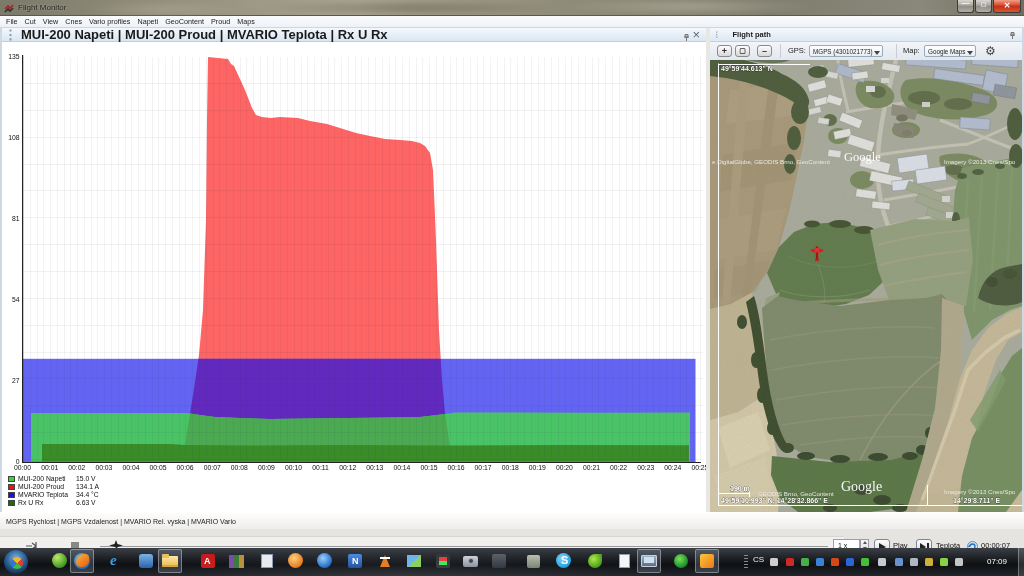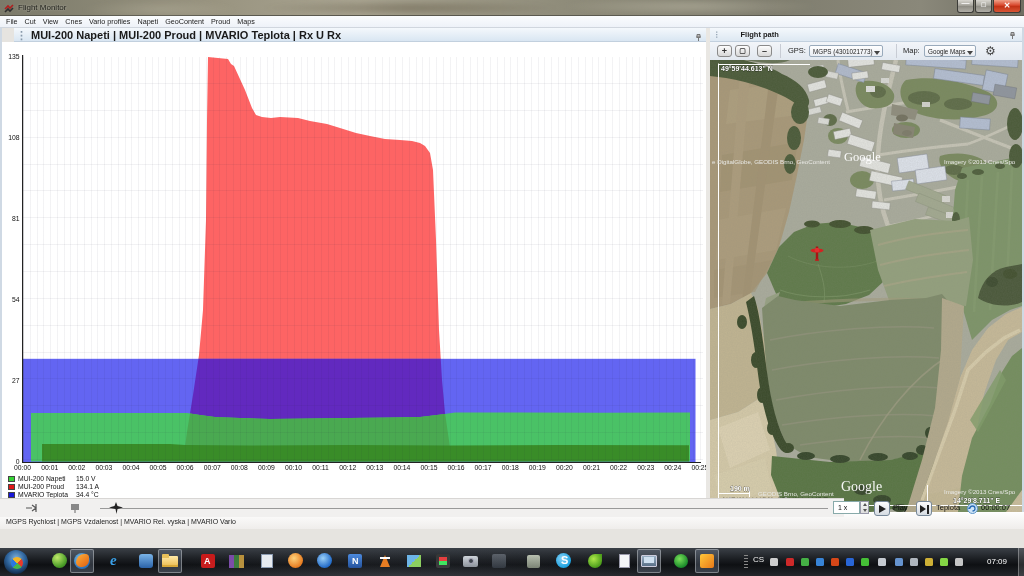--- a/index.html
+++ b/index.html
@@ -5,21 +5,21 @@
 #titlebar {position:absolute;left:0;top:0;width:1024px;height:16px;background:linear-gradient(90deg,#7b7a6a,#98937f 20%,#a9a491 35%,#8f8c7a 55%,#7f7d6e 75%,#8a887a 90%,#6f6e62);border-bottom:1px solid #5a594f}
 #tbicon {position:absolute;left:4px;top:3px;width:10px;height:10px}
 #tbtext {position:absolute;left:18px;top:3px;font-size:8px;color:#1a1a14;text-shadow:0 0 2px rgba(255,255,255,.5)}
 .wbtn {position:absolute;top:0;height:13px;border:1px solid #3c3c38;border-top:none;background:linear-gradient(#d8d6d0,#a8a69e 45%,#8e8c84 50%,#b0aea6);border-radius:0 0 3px 3px}
 #btnmin {left:957px;width:17px}
 #btnmax {left:975px;width:17px}
 #btncls {left:993px;width:28px;background:linear-gradient(#f0a088,#d8472c 45%,#c03014 50%,#d85535)}
 .wbg {position:absolute;color:#fff;font-size:8px;font-weight:bold;text-align:center;width:100%;top:1px}
 #menubar {position:absolute;left:0;top:16px;width:1024px;height:12px;background:linear-gradient(#fafcfe,#eef2f8);border-bottom:1px solid #d0d6de;font-size:7.2px;color:#1a1a1a;line-height:12px}
 #menubar span {margin-right:7px}
-#lefthead {position:absolute;left:14px;top:28px;width:704px;height:14px;background:linear-gradient(#f4f8fc,#d9e6f2);border-bottom:1px solid #c2d0de;font-size:11px;font-weight:bold;color:#1a1a1a;line-height:14px}
+#lefthead {position:absolute;left:2px;top:28px;width:704px;height:14px;background:linear-gradient(#f4f8fc,#d9e6f2);border-bottom:1px solid #c2d0de;font-size:13px;font-weight:bold;color:#1a1a1a;line-height:14px}
 #chartpanel {position:absolute;left:2px;top:42px;width:704px;height:470px;background:#fff}
 #grid {position:absolute;left:21px;top:15px;width:680px;height:403px;
  background-image:repeating-linear-gradient(90deg,rgba(30,30,60,0.055) 0px,rgba(30,30,60,0.055) 1px,transparent 1px,transparent 6.77px),
  repeating-linear-gradient(0deg,rgba(30,30,60,0.06) 0px,rgba(30,30,60,0.06) 1px,transparent 1px,transparent 26.85px);}
 #chartsvg {position:absolute;left:0;top:0}
 .xl {font-size:6.8px;fill:#111;font-family:"Liberation Sans",sans-serif}
 #legend {position:absolute;left:6px;top:433px;font-size:6.8px;color:#111}
 .lr {height:8px;line-height:8px}
 .sq {display:inline-block;width:7px;height:6px;border:1px solid #444;vertical-align:-1px}
 .ln {display:inline-block;margin-left:3px;width:58px}
@@ -27,21 +27,21 @@
 #splitter {position:absolute;left:706px;top:28px;width:4px;height:484px;background:#e9e7e3}
 #righthead {position:absolute;left:710px;top:28px;width:312px;height:14px;background:linear-gradient(#f4f8fc,#dde8f2);border-bottom:1px solid #c2d0de;font-size:7.5px;font-weight:bold;color:#1a1a1a;line-height:14px}
 #rtoolbar {position:absolute;left:710px;top:42px;width:312px;height:18px;background:linear-gradient(#f2f5f9,#e2e8f0);font-size:7.5px;color:#222}
 .tbtn {position:absolute;top:3px;width:15px;height:12px;border:1px solid #8a8a8a;border-radius:3px;background:linear-gradient(#fdfdfd,#d8d8d8);text-align:center;line-height:10px;font-weight:bold;font-size:9px;color:#333}
 .drop {position:absolute;top:3px;height:12px;border:1px solid #9ab;border-radius:2px;background:linear-gradient(#fff,#e8ecf2);font-size:6.3px;line-height:11px;padding-left:3px;color:#222}
 .droparrow {position:absolute;right:2px;top:4.5px;width:0;height:0;border-left:3px solid transparent;border-right:3px solid transparent;border-top:4px solid #444}
 #map {position:absolute;left:710px;top:60px;width:312px;height:452px;overflow:hidden}
 #rightborder {position:absolute;left:1022px;top:28px;width:2px;height:484px;background:#cfd9e4}
 #leftborder {position:absolute;left:0;top:28px;width:2px;height:484px;background:#cfd9e4}
 #statusbar {position:absolute;left:0;top:512px;width:1024px;height:17px;background:linear-gradient(#fdfdfd,#efedeb);border-top:1px solid #fff;font-size:7px;color:#222;line-height:17px;padding-left:6px}
-#playbar {position:absolute;left:0;top:498px;width:844px;height:19px;background:#f1f0ef;border-top:1px solid #d8d6d4;font-size:7.5px;color:#111}
+#playbar {position:absolute;left:0;top:536px;width:844px;height:19px;background:#f1f0ef;border-top:1px solid #d8d6d4;font-size:7.5px;color:#111}
 #taskbar {position:absolute;left:0;top:548px;width:1024px;height:28px;background:linear-gradient(#3b4047,#1b1e22 40%,#0e1013 60%,#23262b)}
 #taskbar::after {content:'';position:absolute;left:120px;top:0;width:560px;height:28px;background:radial-gradient(ellipse at 50% 100%,rgba(190,200,215,0.10),transparent 70%)}
 #orb {position:absolute;left:4px;top:2px;width:24px;height:24px;border-radius:50%;background:radial-gradient(circle at 50% 35%,#7fb2dd 0%,#2e649c 45%,#142e4e 78%,#0c1c30)}
 #orbi {position:absolute;left:7px;top:7px;width:12px;height:12px;border-radius:50%;background:conic-gradient(from 45deg,#e83a2a 0 25%,#48b848 0 50%,#2a78e0 0 75%,#f0b428 0);filter:blur(0.4px)}
 </style></head><body>
 <div id="titlebar">
  <svg id="tbicon" viewBox="0 0 10 10">
       <path d="M1 6 L4 3 L6 5 L9 2" stroke="#b02020" stroke-width="1.6" fill="none"></path>
       <path d="M1 9 L4 6 L6 8 L9 5" stroke="#303030" stroke-width="1.6" fill="none"></path>
     </svg>
@@ -115,21 +115,21 @@
 </svg>
     <div id="grid"></div>
     <div id="legend">
 <div class="lr"><span class="sq" style="background:#35d435"></span><span class="ln">MUI-200 Napeti</span><span class="lv">15.0 V</span></div>
 <div class="lr"><span class="sq" style="background:#e01818"></span><span class="ln">MUI-200 Proud</span><span class="lv">134.1 A</span></div>
 <div class="lr"><span class="sq" style="background:#1818d8"></span><span class="ln">MVARIO Teplota</span><span class="lv">34.4 °C</span></div>
 <div class="lr"><span class="sq" style="background:#1e6a10"></span><span class="ln">Rx U Rx</span><span class="lv">6.63 V</span></div>
 </div>
   </div>
 <div id="splitter"></div>
-<div id="righthead"><span style="color:#8899aa;margin-left:3px">⋮</span><span style="margin-left:20px">Flight path</span><span style="position:absolute;right:6px;top:3px"><svg width="7" height="8" viewBox="0 0 7 8">
+<div id="righthead"><span style="color:#8899aa;margin-left:3px">⋮</span><span style="margin-left:12px">Flight path</span><span style="position:absolute;right:6px;top:3px"><svg width="7" height="8" viewBox="0 0 7 8">
         <path d="M1 3 h5 M2 0.5 h3 v3 h-3 Z M3.5 3 v4" stroke="#777" stroke-width="1" fill="#bbb"></path>
       </svg></span></div>
 <div id="rtoolbar">
  <div class="tbtn" style="left:7px">+</div>
  <div class="tbtn" style="left:25px;font-size:7px">▢</div>
  <div class="tbtn" style="left:47px">–</div>
  <div style="position:absolute;left:70px;top:2px;width:1px;height:14px;background:#c8ccd4"></div>
     <span style="position:absolute;left:78px;top:4px">GPS:</span>
  <div class="drop" style="left:99px;width:74px">MGPS (4301021773)<div class="droparrow"></div></div>
  <div style="position:absolute;left:186px;top:2px;width:1px;height:14px;background:#c8ccd4"></div>

